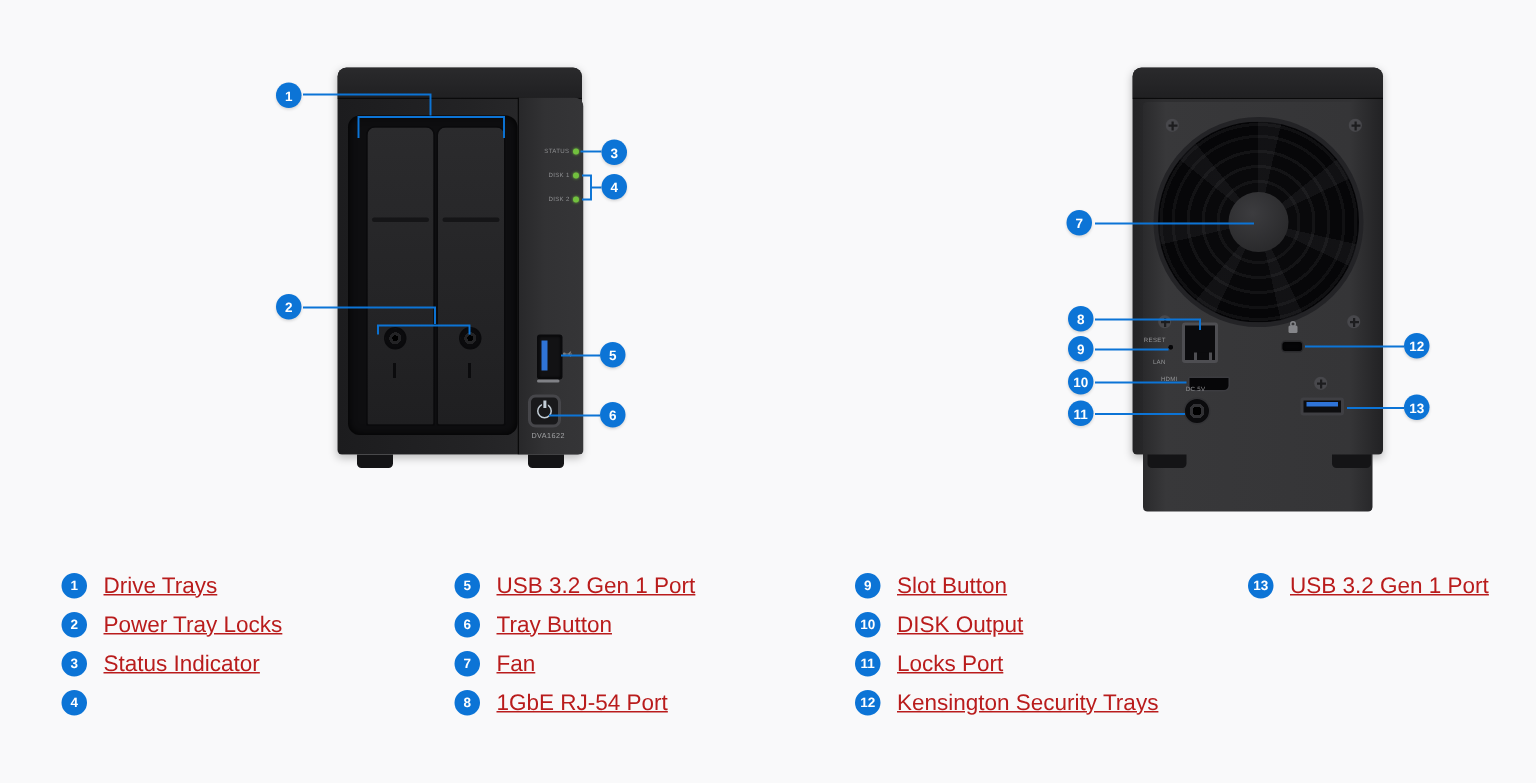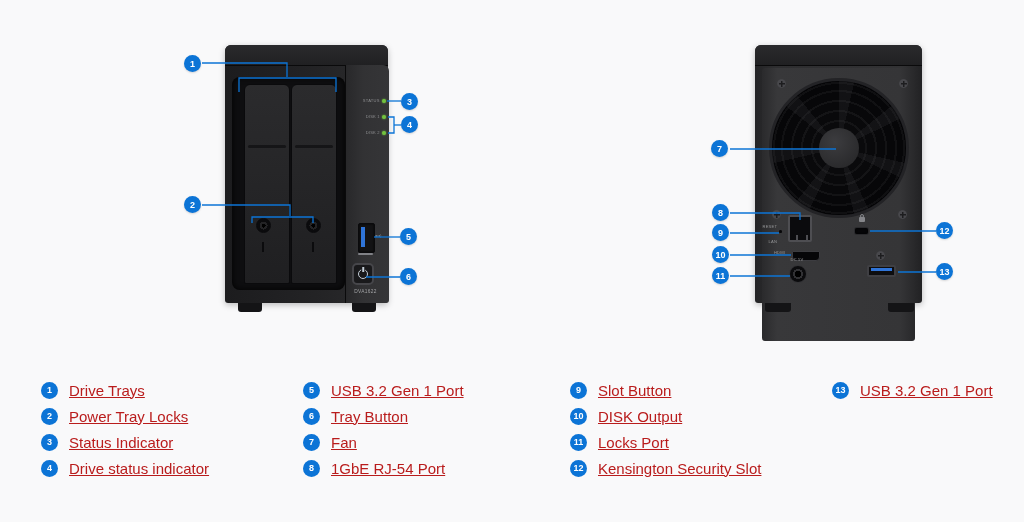--- a/index.html
+++ b/index.html
@@ -174,21 +174,20 @@
     <div class="lrow">
         <span class="lnum">2</span>
         <span class="llabel">Power Tray Locks</span>
       </div>
     <div class="lrow">
         <span class="lnum">3</span>
         <span class="llabel">Status Indicator</span>
       </div>
     <div class="lrow">
         <span class="lnum">4</span>
-        <span class="llabel">Drive status indicator</span>
       </div>
   </div>
   <div class="lcol" style="left:303px;">
     <div class="lrow">
         <span class="lnum">5</span>
         <span class="llabel">USB 3.2 Gen 1 Port</span>
       </div>
     <div class="lrow">
         <span class="lnum">6</span>
         <span class="llabel">Tray Button</span>
@@ -210,21 +209,21 @@
     <div class="lrow">
         <span class="lnum">10</span>
         <span class="llabel">DISK Output</span>
       </div>
     <div class="lrow">
         <span class="lnum">11</span>
         <span class="llabel">Locks Port</span>
       </div>
     <div class="lrow">
         <span class="lnum">12</span>
-        <span class="llabel">Kensington Security Slot</span>
+        <span class="llabel">Kensington Security Trays</span>
       </div>
   </div>
   <div class="lcol" style="left:832px;">
     <div class="lrow">
         <span class="lnum">13</span>
         <span class="llabel">USB 3.2 Gen 1 Port</span>
       </div>
   </div>
 
 </div>

